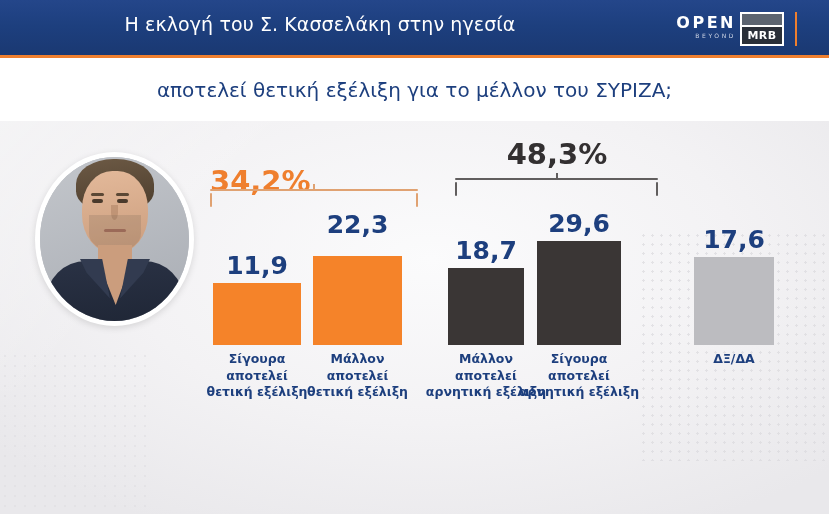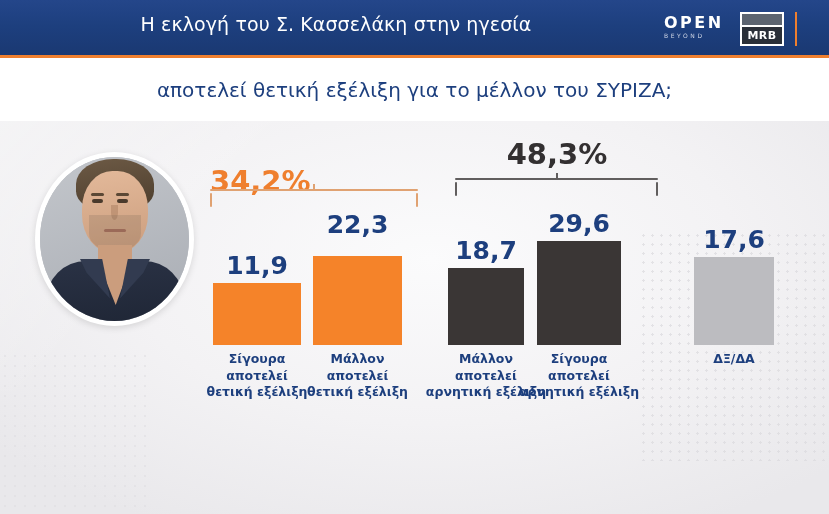--- a/index.html
+++ b/index.html
@@ -14,31 +14,31 @@
   .header-bar{
     position:absolute; left:0; top:0; width:829px; height:58px;
     background:linear-gradient(180deg,#24468a 0%,#1d3f7e 45%,#1a3871 100%);
     overflow:hidden;
   }
   .header-bar::after{
     content:""; position:absolute; left:0; bottom:0; width:100%; height:3px;
     background:#ef7f2e;
   }
   .header-title{
-    position:absolute; left:16px; top:0; width:640px; height:48px;
+    position:absolute; left:0; top:0; width:640px; height:48px;
     display:flex; align-items:center; justify-content:center;
     color:#ffffff; font-size:19px; font-weight:400; letter-spacing:.1px;
     font-family:"DejaVu Sans", sans-serif;
     white-space:nowrap;
   }
 
   
   .open-logo{
     position:absolute; left:664px; top:14px; width:72px; height:30px;
-    text-align:left;
+    text-align:right;
   }
   .open-word{
     color:#ffffff; font-size:16px; font-weight:700; letter-spacing:2.5px;
     line-height:17px; font-family:"DejaVu Sans", sans-serif;
   }
   .beyond-word{
     color:#cfd6e6; font-size:6px; font-weight:400; letter-spacing:2.6px;
     line-height:9px; font-family:"DejaVu Sans", sans-serif;
   }
 

